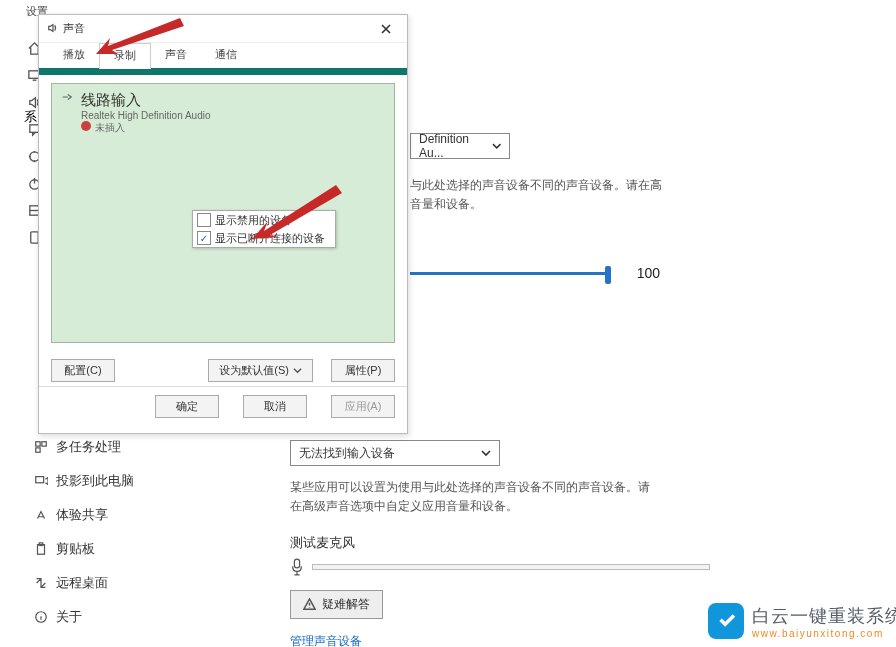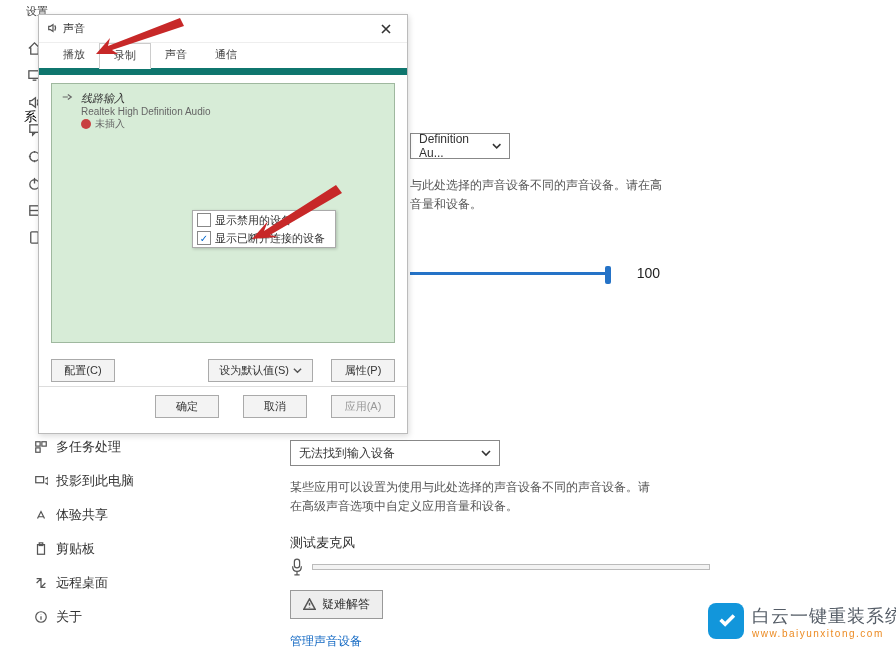--- a/index.html
+++ b/index.html
@@ -230,23 +230,23 @@
   .device-list {
     border: 1px solid #9fb89f;
     background: #d7ecd7;
     height: 260px;
     position: relative;
     padding: 4px;
   }
   .device-item { display:flex; align-items:flex-start; padding:3px; }
   .device-item .dev-icon { width:16px; margin-right:6px; display:flex; justify-content:center; }
   .device-item .dev-icon svg { width:12px; height:12px; stroke:#666; fill:none; stroke-width:1.4; }
-  .dev-text .l1 { font-size:11px; font-weight:500;font-style:italic; }
+  .dev-text .l1 { font-size:15px; font-weight:500; }
   .dev-text .l2 { font-size:10px; color:#666; }
-  .dev-text .l3 { font-size:10px; color:#666; display:flex; align-items:center; }
+  .dev-text .l3 { font-size:10px; color:#666; display:flex; align-items:flex-start; }
   .dev-text .l3 .dot { width:10px; height:10px; border-radius:50%; background:#c84040; margin-right:4px; display:inline-block; }
 
   .context-menu {
     position: absolute;
     left: 140px;
     top: 126px;
     background: #fff;
     border: 1px solid #aaa;
     box-shadow: 1px 1px 3px rgba(0,0,0,0.2);
   }

